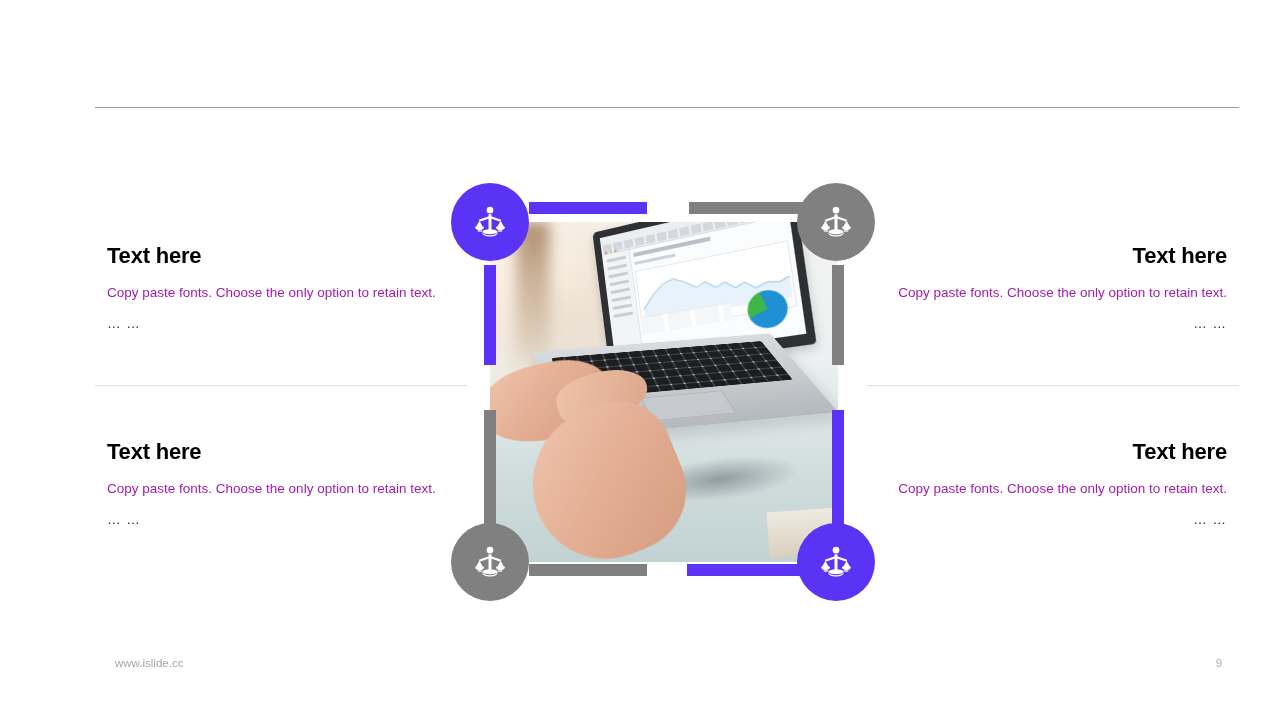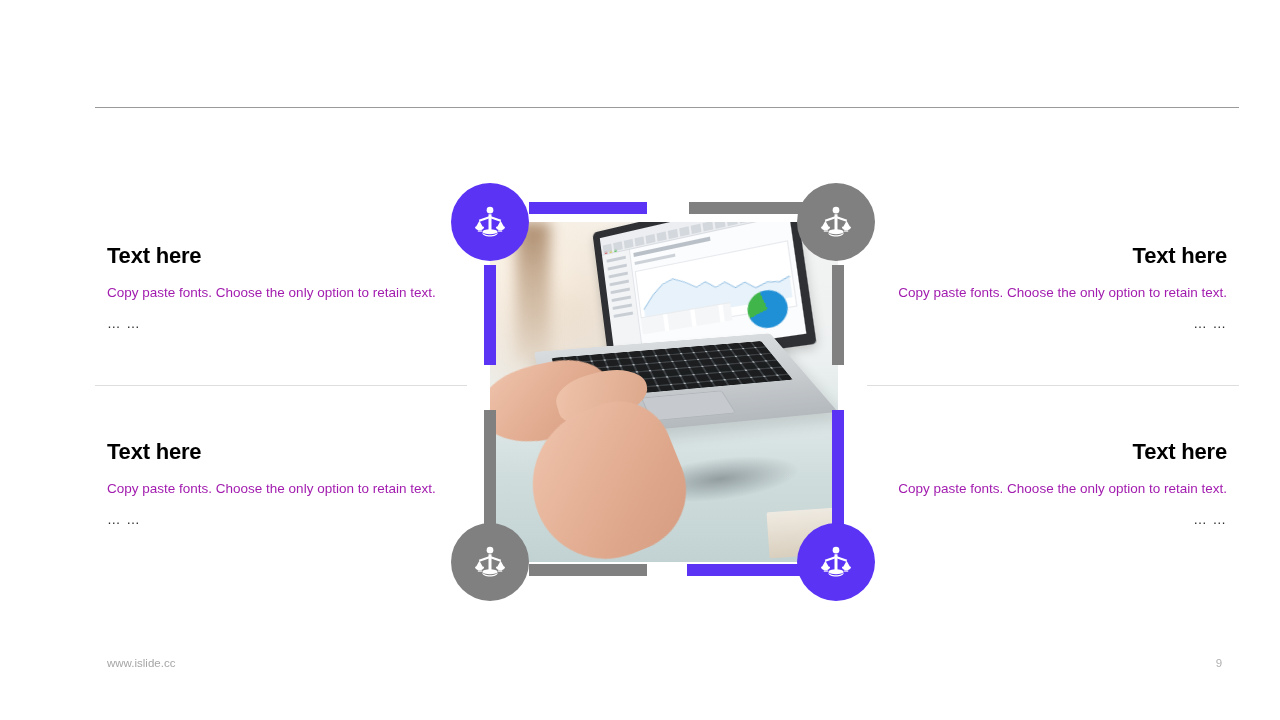--- a/index.html
+++ b/index.html
@@ -276,21 +276,21 @@
   .node-tl { left: 1px;   top: 1px; }
   .node-tr { left: 347px; top: 1px; }
   .node-bl { left: 1px;   top: 341px; }
   .node-br { left: 347px; top: 341px; }
 
   .node svg { display: block; }
 
   
   .footer-url {
     position: absolute;
-    left: 80px; top: 657px;
+    left: 88px; top: 657px;
     font-size: 11.5px;
     color: #a6a6a6;
   }
   .footer-page {
     position: absolute;
     left: 1180px; top: 657px;
     width: 24px;
     text-align: center;
     font-size: 11.5px;
     color: #b0b0b0;

